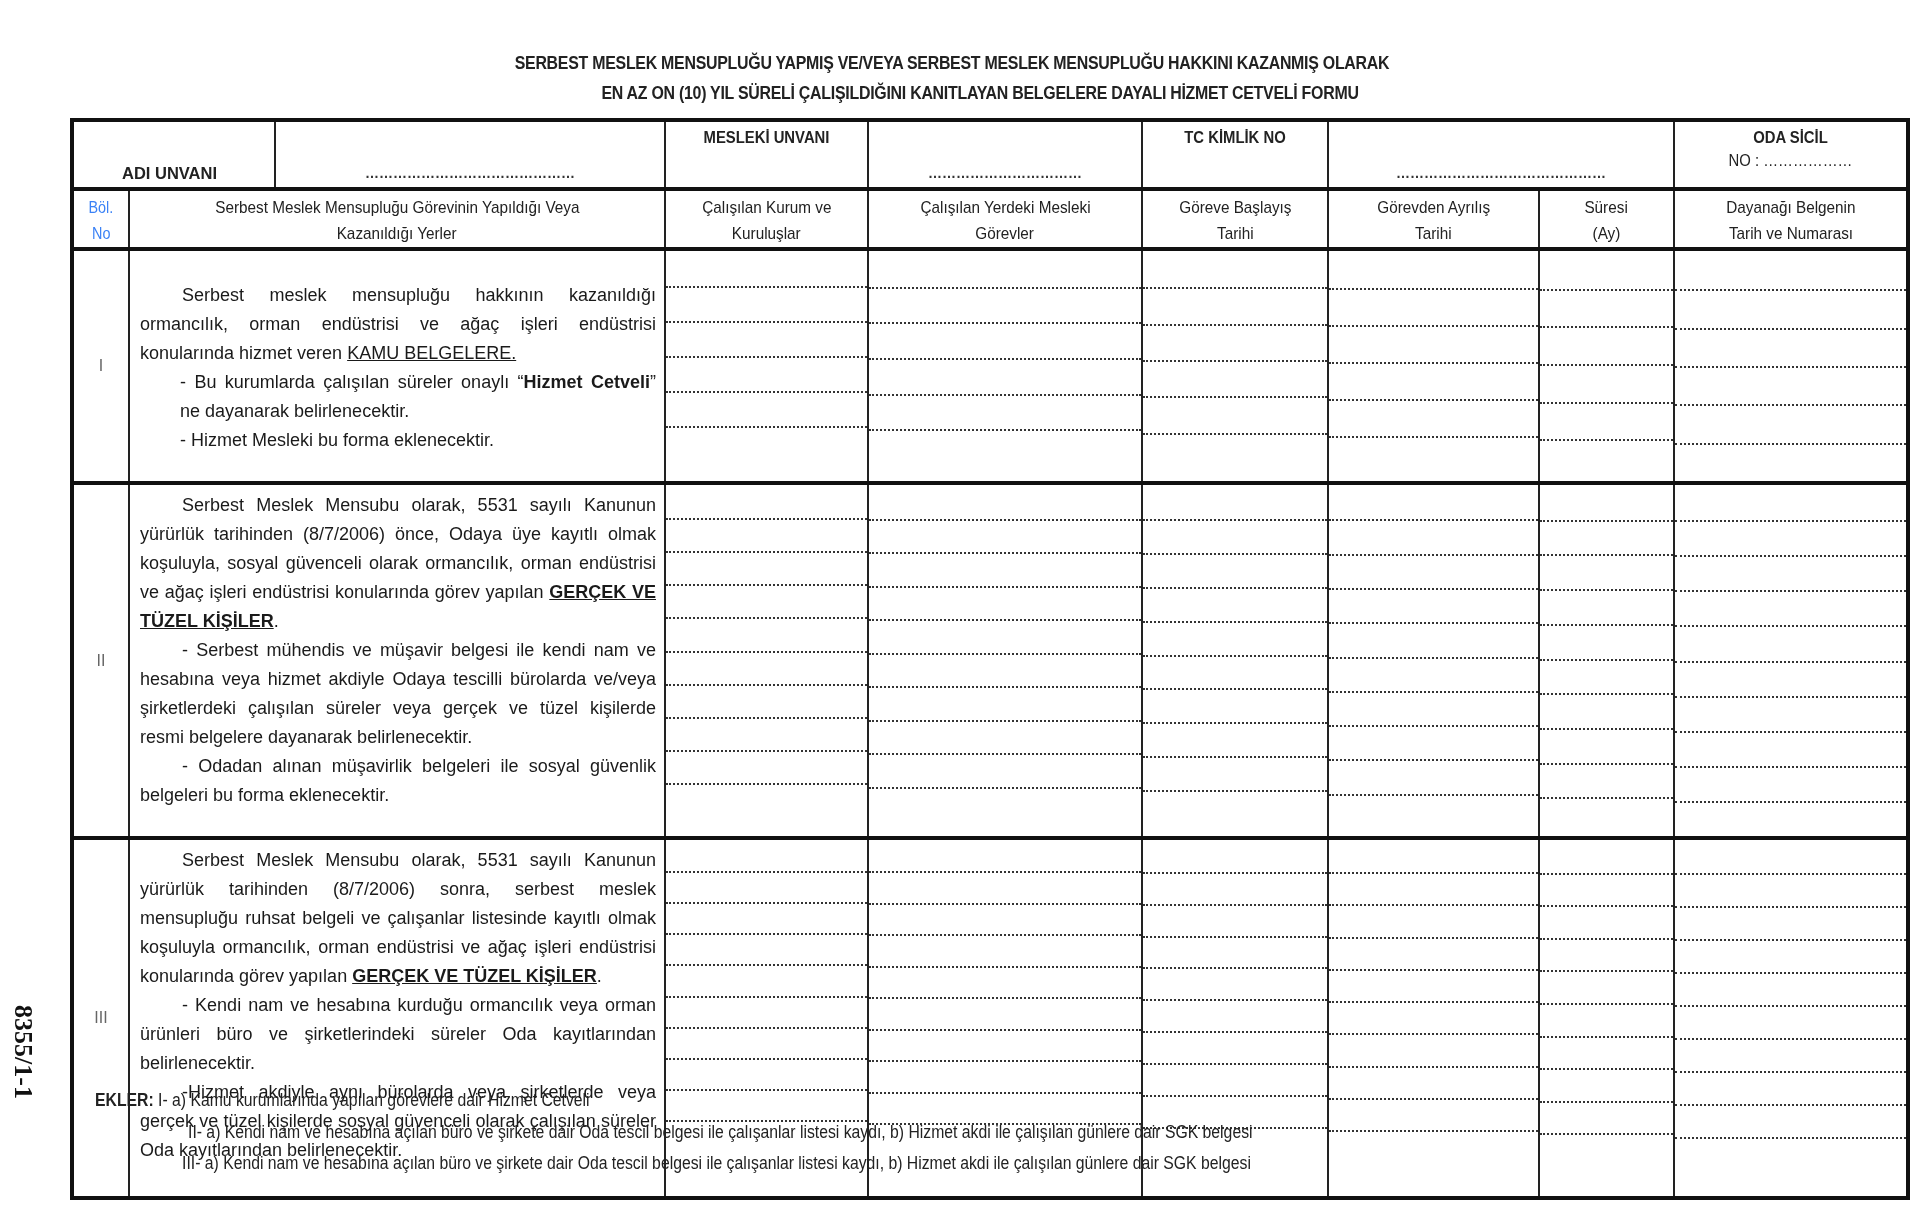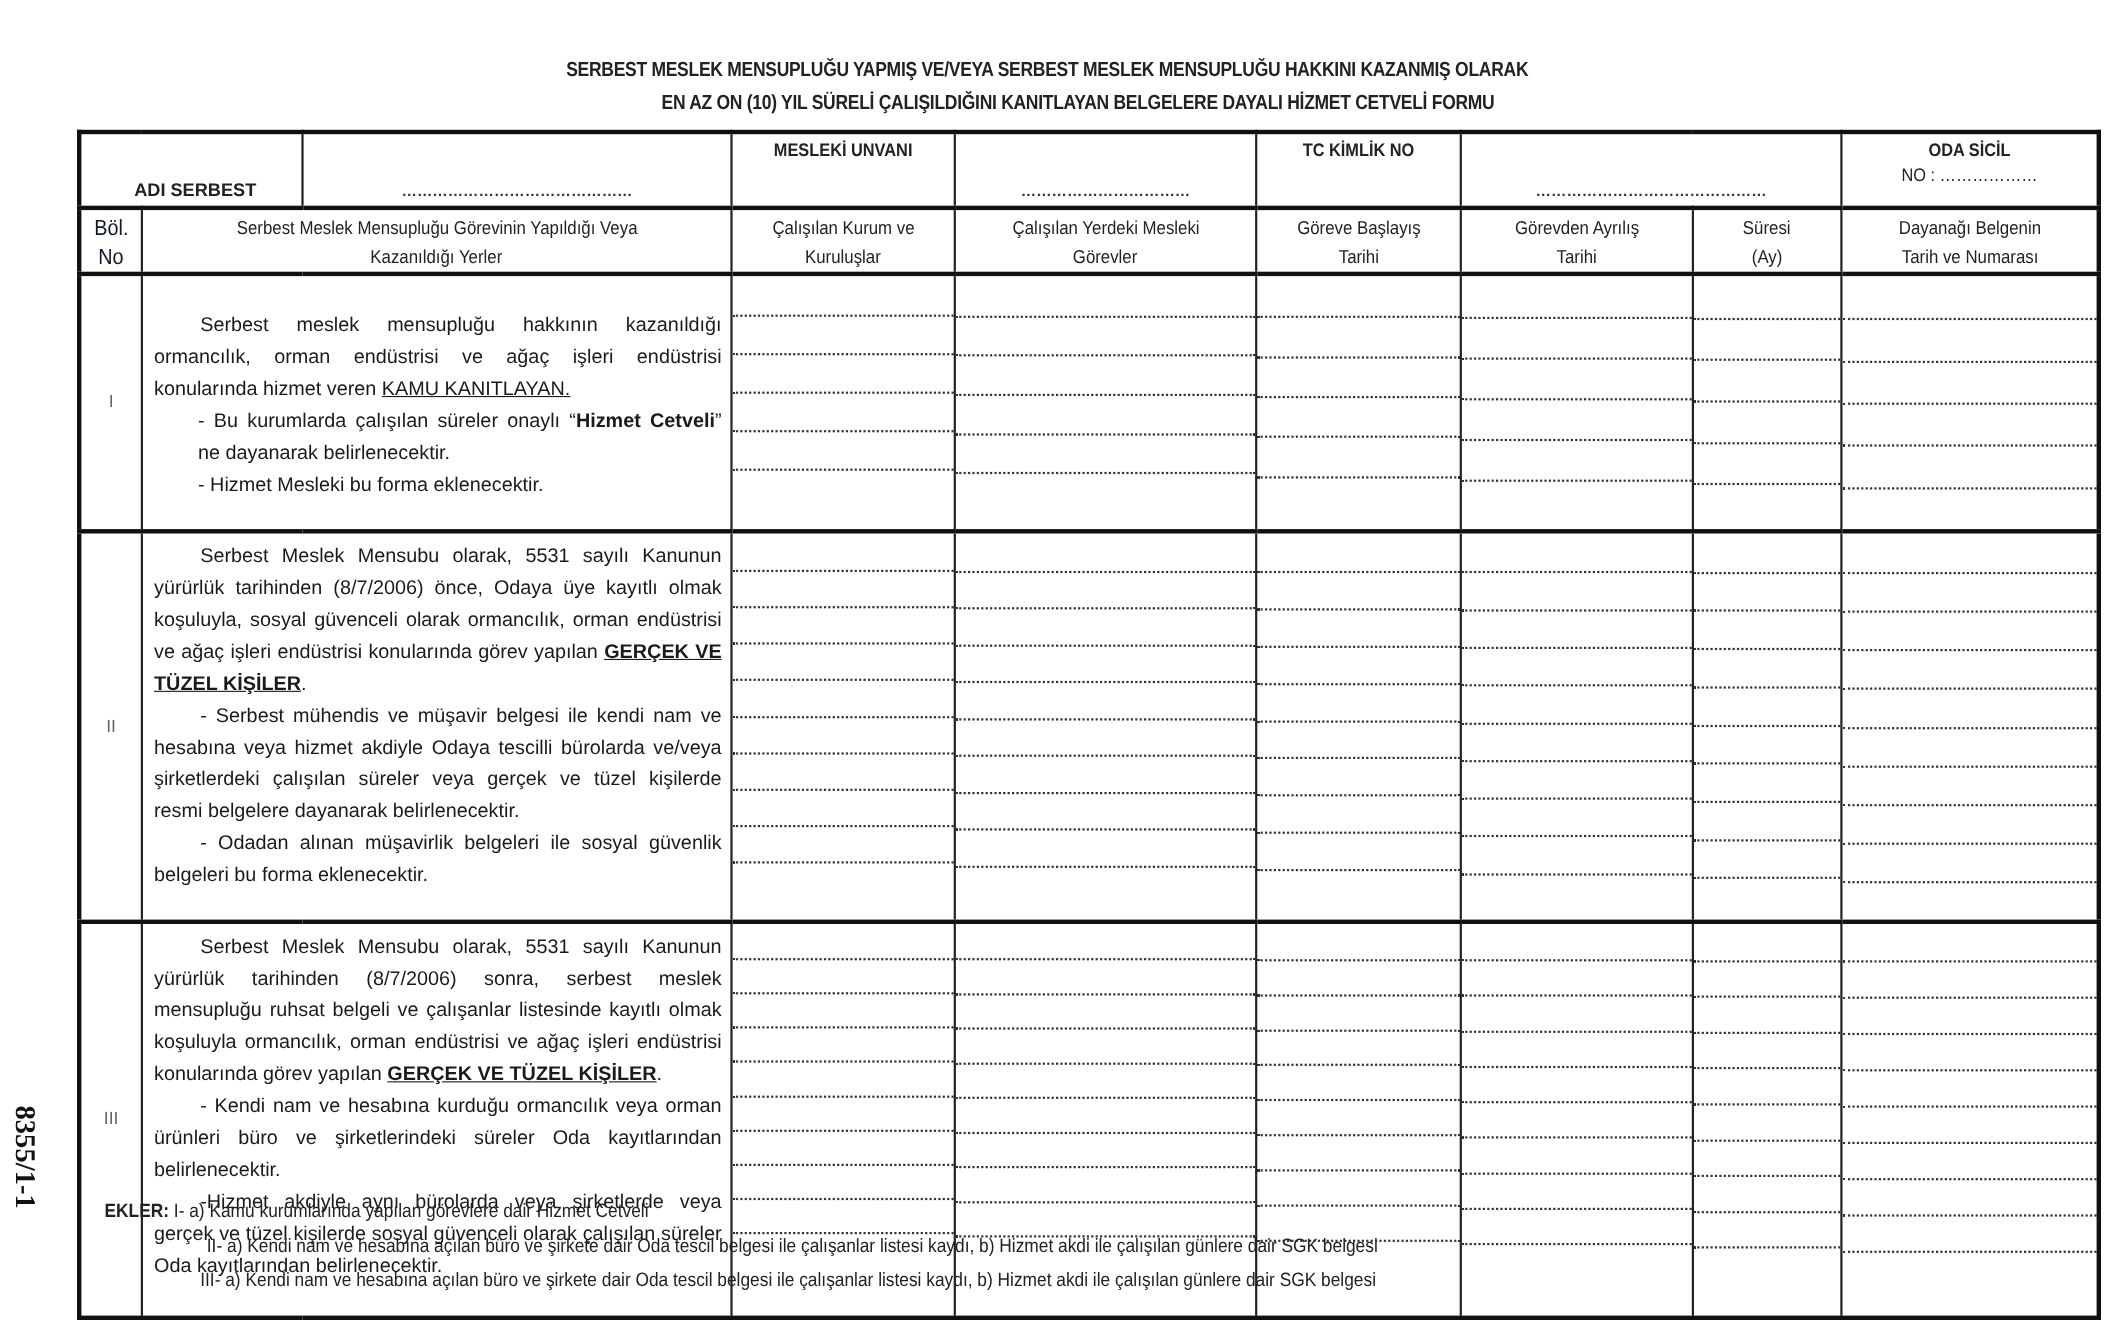--- a/index.html
+++ b/index.html
@@ -56,21 +56,21 @@
       <col style="width:274px">
       <col style="width:186px">
     <col style="width:211px">
       <col style="width:135px">
       <col style="width:234px">
   </colgroup>
 
   <tbody>
       <tr style="height:69px" class="thick-b">
     <td colspan="2" class="thick-b" style="vertical-align:bottom;">
-      <div class="hcell" style="text-align:left;padding:0 0 4px 48px;transform:none;">ADI SERBEST</div>
+      <div class="hcell" style="text-align:left;padding:0 0 4px 48px;transform:none;">ADI UNVANI</div>
     </td>
     <td class="thick-b" style="vertical-align:bottom;text-align:center;">
       <div class="dots" style="padding-bottom:6px;">………………………………………</div>
     </td>
     <td class="thick-b">
       <div class="hcell" style="padding-top:6px;">MESLEKİ UNVANI</div>
     </td>
     <td class="thick-b" style="vertical-align:bottom;text-align:center;">
       <div class="dots" style="padding-bottom:6px;">……………………………</div>
     </td>
@@ -80,21 +80,21 @@
     <td colspan="2" class="thick-b" style="vertical-align:bottom;text-align:center;">
       <div class="dots" style="padding-bottom:6px;">………………………………………</div>
     </td>
     <td class="thick-b">
       <div class="hcell" style="padding-top:6px;">ODA SİCİL</div>
       <div class="hcell" style="padding-top:4px;font-weight:normal;">NO : ………………</div>
     </td>
   </tr>
 
   <tr style="height:56px">
-    <td class="h2cell thick-b" style="color:#0f172a;font-size:20px;">
+    <td class="h2cell thick-b" style="color:#3b82f6;font-size:16px;">
       <span>Böl.</span><br><span>No</span>
     </td>
     <td colspan="2" class="h2cell thick-b">
       <span>Serbest Meslek Mensupluğu Görevinin Yapıldığı Veya</span><br><span>Kazanıldığı Yerler</span>
     </td>
     <td class="h2cell thick-b">
       <span>Çalışılan Kurum ve</span><br><span>Kuruluşlar</span>
     </td>
     <td class="h2cell thick-b">
       <span>Çalışılan Yerdeki Mesleki</span><br><span>Görevler</span>
@@ -109,21 +109,21 @@
       <span>Süresi</span><br><span>(Ay)</span>
     </td>
     <td class="h2cell thick-b">
       <span>Dayanağı Belgenin</span><br><span>Tarih ve Numarası</span>
     </td>
   </tr>
 
   <tr style="height:195px">
     <td class="secnum thick-b">I</td>
     <td colspan="2" class="sectext thick-b" style="padding-top:30px !important;">
-      <p class="ind"><span>Serbest meslek mensupluğu hakkının kazanıldığı ormancılık, orman endüstrisi ve ağaç işleri endüstrisi konularında hizmet veren </span><span class="u" style="font-weight:normal">KAMU KANITLAYAN.</span></p>
+      <p class="ind"><span>Serbest meslek mensupluğu hakkının kazanıldığı ormancılık, orman endüstrisi ve ağaç işleri endüstrisi konularında hizmet veren </span><span class="u" style="font-weight:normal">KAMU BELGELERE.</span></p>
       <p class="it ind2"><span>- Bu kurumlarda çalışılan süreler onaylı “</span><b>Hizmet Cetveli</b><span>” ne dayanarak belirlenecektir.</span></p>
       <p class="it ind2"><span>- Hizmet Mesleki bu forma eklenecektir.</span></p>
     </td>
     <td class="thick-b entry">
           <div class="grid" style="height: 210px;">
             <div class="line" style="top: 35px;"></div>
             <div class="line" style="top: 70px;"></div>
             <div class="line" style="top: 105px;"></div>
             <div class="line" style="top: 140px;"></div>
             <div class="line" style="top: 175px;"></div>

